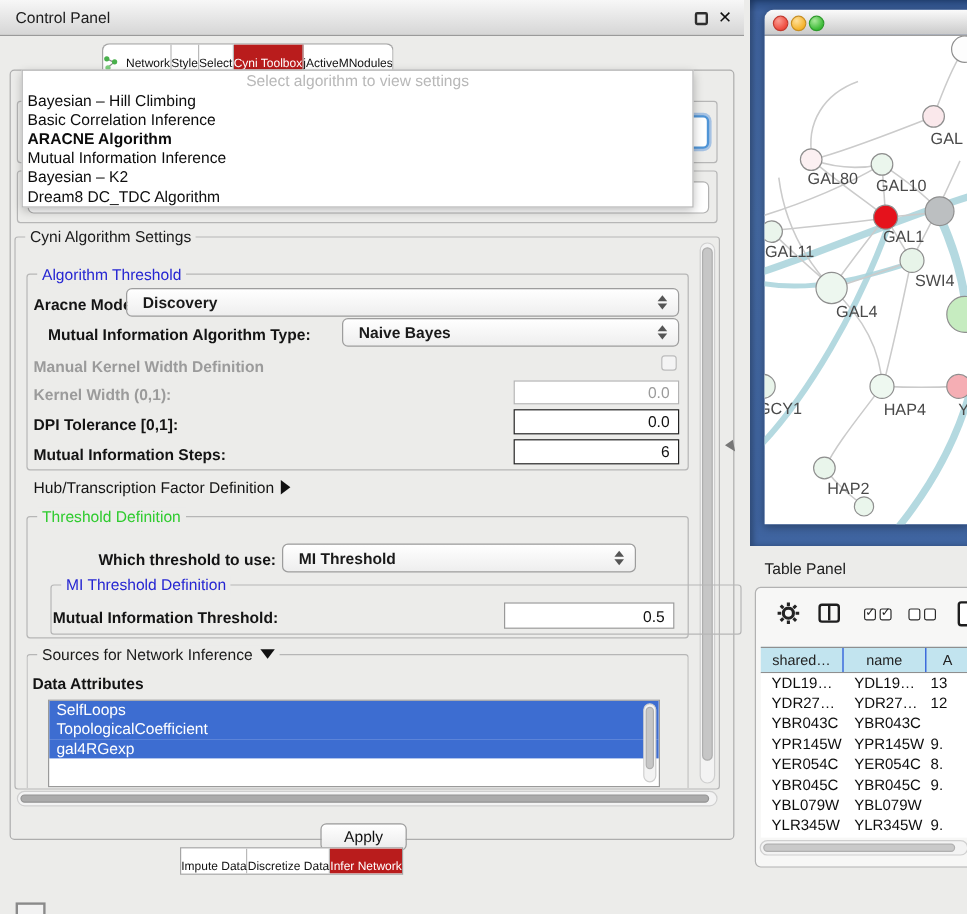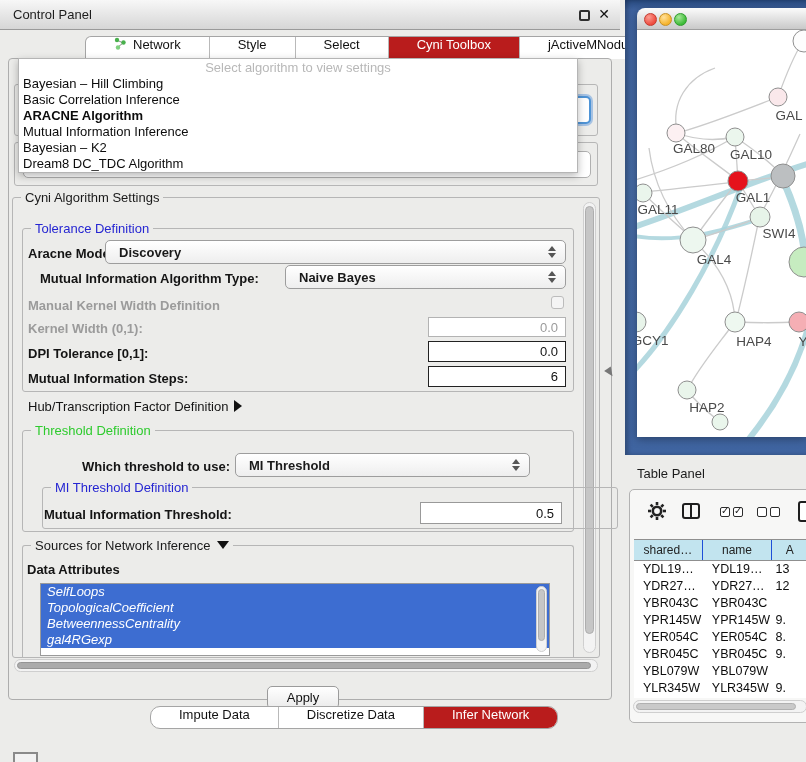--- a/index.html
+++ b/index.html
@@ -18,21 +18,21 @@
     background:linear-gradient(#f7f7f7,#d6d6d6);
     border-bottom:1px solid #9a9a9a;
   }
   .titlebar .t { position:absolute; left:13px; top:7px; font-size:13px; color:#1c1c1c; }
   .float-ic { position:absolute; right:30px; top:10px; width:11px; height:11px; border:2px solid #2e2e2e; border-radius:2px; }
   .close-ic { position:absolute; right:10px; top:6px; font-size:14px; font-weight:bold; color:#111; }
 
   
   .seg { display:flex; background:#fff; border:1px solid #a5a5a5; border-radius:5px; overflow:hidden; height:23px; }
   .seg .it {
-    display:flex; align-items:flex-start; padding:0 28px; font-size:13px; color:#111;
+    display:flex; align-items:flex-end; padding:0 0; font-size:10px; color:#111;
     border-right:1px solid #b9b9b9; cursor:default; white-space:nowrap;
   }
   .seg .it:last-child { border-right:none; }
   .seg .it.sel { background:#b91c1c; color:#fff; }
   .neticon { display:inline-block; width:13px; height:13px; margin-right:6px; }
 
   
   .outer {
     left:8px; top:58px; width:604px; height:642px;
     border:1px solid #adadad; border-radius:4px; background:#ececea;
@@ -202,21 +202,21 @@
 
   <div class="grp" style="left:12px; top:197px; width:588px; height:461px;">
     <span class="legend">Cyni Algorithm Settings</span>
   </div>
 
   <div class="vtrack" style="left:583px; top:202px; width:13px; height:451px;">
     <div class="vthumb" style="left:1px; top:3px; width:9px; height:428px;"></div>
   </div>
 
   <div class="grp" style="left:22px; top:228px; width:552px; height:164px;">
-    <span class="legend blue">Tolerance Definition</span>
+    <span class="legend blue">Algorithm Threshold</span>
   </div>
 
   <div class="lbl" style="left:28px; top:246px;">Aracne Mode:</div>
   <div class="combo" style="left:105px; top:240px; width:461px; height:24px;">
     <span>Discovery</span>
     <span class="spin"></span>
   </div>
 
   <div class="lbl" style="left:40px; top:271px;">Mutual Information Algorithm Type:</div>
   <div class="combo" style="left:285px; top:265px; width:281px; height:24px;">
@@ -253,42 +253,41 @@
   <div class="grp" style="left:26px; top:487px; width:576px; height:42px;margin-left:16px;">
     <span class="legend blue">MI Threshold Definition</span>
   </div>
   <div class="lbl" style="left:44px; top:507px;">Mutual Information Threshold:</div>
   <input class="tin soft" style="left: 420px; top: 502px; width: 142px; height: 22px;" value="0.5">
 
   <div class="grp" style="left:22px; top:545px; width:552px; height:112px; border-bottom:none; border-radius:3px 3px 0 0;">
     <span class="legend"><span>Sources for Network Inference</span><span class="tri-d"></span></span>
   </div>
   <div class="lbl" style="left:27px; top:562px;">Data Attributes</div>
-  <div class="srclist" style="left:40px; top:583px; width:510px; height:73px;font-style:italic;">
+  <div class="srclist" style="left:40px; top:583px; width:510px; height:73px;">
     <div id="src-list">
         <div class="si" style="background: rgb(61, 109, 209);">SelfLoops</div>
         <div class="si" style="background: rgb(61, 109, 209);">TopologicalCoefficient</div>
-        <div class="si" style="background: rgb(61, 109, 209);">BetweennessCentrality</div>
         <div class="si" style="background: rgb(61, 109, 209);">gal4RGexp</div>
       </div>
     <div class="vtrack" style="right:2px; top:2px; width:11px; height:66px; border-radius:6px;">
       <div class="vthumb" style="left:1px; top:2px; width:7px; height:52px;"></div>
     </div>
   </div>
 
   <div class="htrack" style="left:14px; top:659px; width:584px; height:13px;">
     <div class="hthumb" style="left:2px; top:2px; width:574px; height:7px;"></div>
   </div>
 
   <div class="btn" style="left:267px; top:674px; width:72px; height:23px;">
     <span>Apply</span>
   </div>
 
   <div class="abs" style="left:150px; top:706px;">
-    <div class="seg" id="bottom-tabs" style="border-radius:10px;">
+    <div class="seg" id="bottom-tabs" style="border-radius:0;">
         <div class="it">Impute Data</div>
         <div class="it">Discretize Data</div>
         <div class="it sel">Infer Network</div>
       </div>
   </div>
 
   <div class="abs cursor-mark"></div>
   <div class="abs corner-box"></div>
 
   <div class="abs bluezone">

